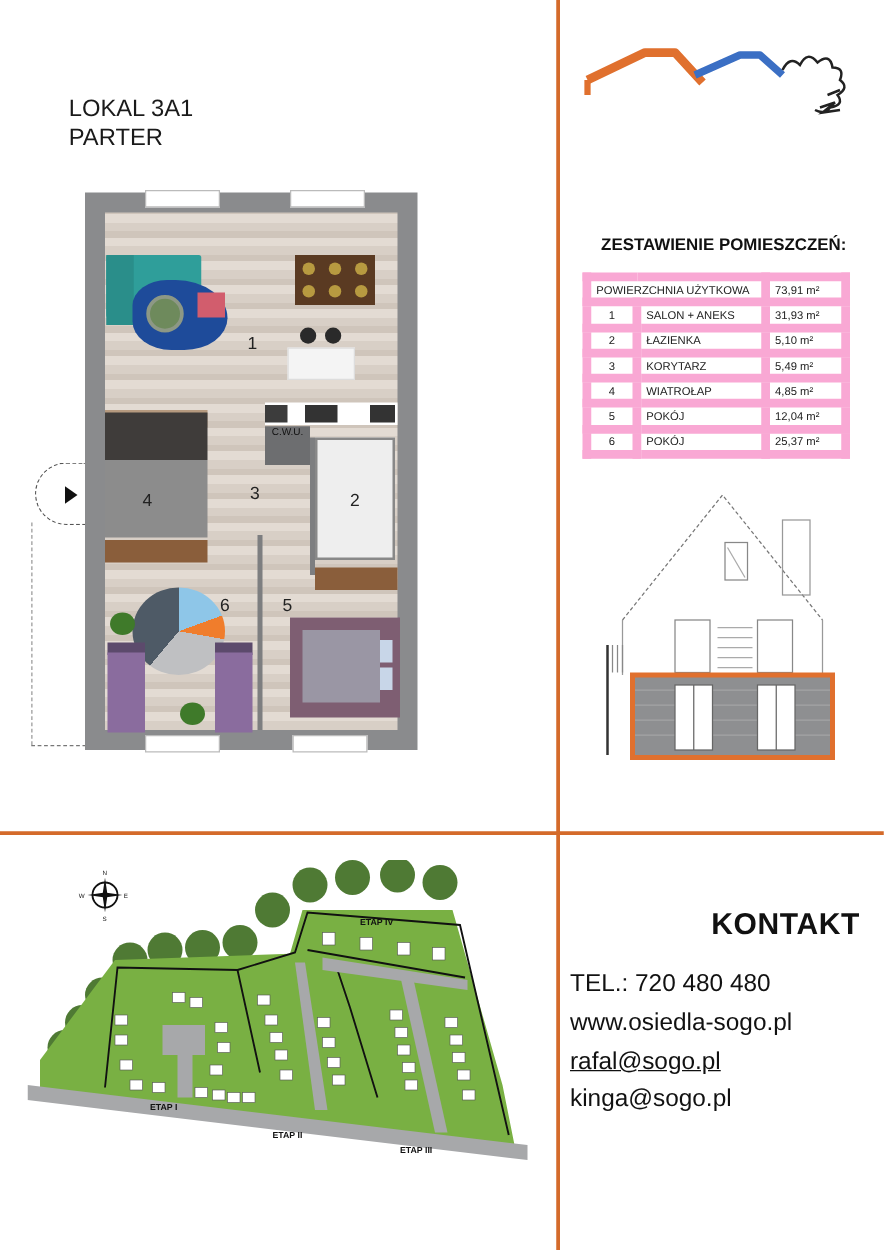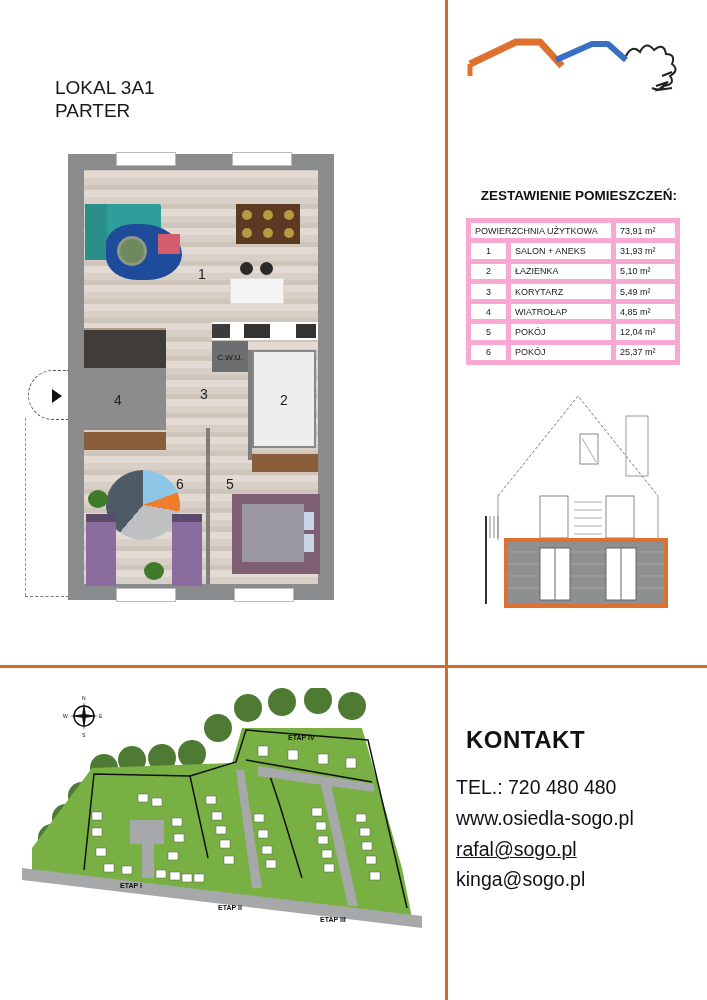--- a/index.html
+++ b/index.html
@@ -18,21 +18,21 @@
   .sofa-arm { position: absolute; left: 1px; top: 34px; width: 22px; height: 56px; background: #2a8e8a; }
   .rug-blue { position: absolute; left: 22px; top: 54px; width: 76px; height: 56px; background: #1e4b9a; border-radius: 40% 60% 50% 45%; }
   .plant-round { position: absolute; left: 33px; top: 66px; width: 30px; height: 30px; background: #6e8a5c; border-radius: 50%; border: 3px solid #8d9885; }
   .pouf { position: absolute; left: 74px; top: 64px; width: 22px; height: 20px; background: #d25d6d; }
   .dining { position: absolute; left: 152px; top: 34px; width: 64px; height: 40px; background: #5a3a22; }
   .chair-dot { position: absolute; width: 10px; height: 10px; border-radius: 50%; background: #b79a40; }
   .stool { position: absolute; width: 13px; height: 13px; border-radius: 50%; background: #2a2a2a; }
   .island { position: absolute; left: 146px; top: 108px; width: 54px; height: 26px; background: #f4f4f4; border: 1px solid #ddd; }
   .kitchen-row { position: absolute; left: 128px; top: 152px; width: 106px; height: 18px; background: #fff; }
   .hob { position: absolute; top: 154px; height: 14px; background: #333; }
-  .cwu { position: absolute; left: 128px; top: 171px; width: 36px; height: 31px; background: #6d6e70; color: #111; font-size: 8px; text-align: center; padding-top: 12px; }
+  .cwu { position: absolute; left: 128px; top: 171px; width: 36px; height: 31px; background: #6d6e70; color: #111; font-size: 8px; text-align: center; }
   .bath { position: absolute; left: 168px; top: 180px; width: 64px; height: 98px; background: #eeeeee; border: 2px solid #888; }
   .tv-unit { position: absolute; left: 0; top: 160px; width: 82px; height: 38px; background: #3f3c3a; }
   .tv-top { position: absolute; left: 0; top: 158px; width: 82px; height: 14px; background: #b69a7f; }
   .vestibule { position: absolute; left: 0; top: 198px; width: 82px; height: 62px; background: #8c8c8c; }
   .wardrobe { position: absolute; height: 18px; background: #8a5e3b; }
   .partition { position: absolute; left: 122px; top: 258px; width: 4px; height: 156px; background: #7d7e80; }
   .bath-wall { position: absolute; left: 164px; top: 180px; width: 4px; height: 110px; background: #7d7e80; }
   .beanbag { position: absolute; left: 22px; top: 300px; width: 74px; height: 70px; border-radius: 50%; background: conic-gradient(#8ec6e8 0 70deg, #f07d2c 70deg 100deg, #bfc0c2 100deg 220deg, #4e5a66 220deg 360deg); }
   .bed { position: absolute; width: 30px; height: 64px; background: #8a6c9e; }
   .bed-head { position: absolute; width: 30px; height: 10px; background: #5c4a6c; }
@@ -45,29 +45,29 @@
   .dash-v { position: absolute; left: 25px; top: 418px; width: 0; height: 178px; border-left: 1px dashed #999; }
   .dash-h { position: absolute; left: 25px; top: 596px; width: 44px; height: 0; border-top: 1px dashed #777; }
 
   
   .logo { position: absolute; left: 466px; top: 36px; width: 222px; height: 110px; }
   .logo-osiedla { position: absolute; left: 48px; top: 30px; font-size: 34px; font-weight: 400; color: #222; letter-spacing: -0.5px; }
   .logo-sogo { position: absolute; left: 44px; top: 64px; font-size: 40px; font-weight: 700; color: #222; letter-spacing: 1px; }
   .summary-title { position: absolute; left: 466px; top: 188px; width: 226px; font-size: 13.5px; font-weight: 700; text-align: center; color: #111; }
 
   table.rooms { position: absolute; left: 466px; top: 218px; width: 214px; border-collapse: collapse; font-size: 9px; color: #222; }
-  table.rooms td { border: 5px solid #f9a8d4; height: 20.3px; padding: 0 4px; }
+  table.rooms td { border: 7px solid #f9a8d4; height: 20.3px; padding: 0 4px; }
   table.rooms td.num { width: 40px; text-align: center; }
   table.rooms td.area { width: 64px; text-align: left; }
 
   .elevation { position: absolute; left: 478px; top: 388px; width: 200px; height: 222px; }
 
   
   .siteplan { position: absolute; left: 22px; top: 688px; width: 410px; height: 250px; }
-  .contact-title { position: absolute; left: 466px; top: 726px; width: 222px; text-align: left; font-size: 24px; font-weight: 700; color: #111; letter-spacing: 0.5px; }
+  .contact-title { position: absolute; left: 466px; top: 726px; width: 222px; text-align: right; font-size: 24px; font-weight: 700; color: #111; letter-spacing: 0.5px; }
   .contact-line { position: absolute; left: 456px; width: 242px; text-align: left; font-size: 19.5px; color: #111; }
 </style>
 </head>
 <body>
 
 <div class="vline"></div>
 <div class="hline"></div>
 
 <div class="unit-title">
   <div>LOKAL 3A1</div>

